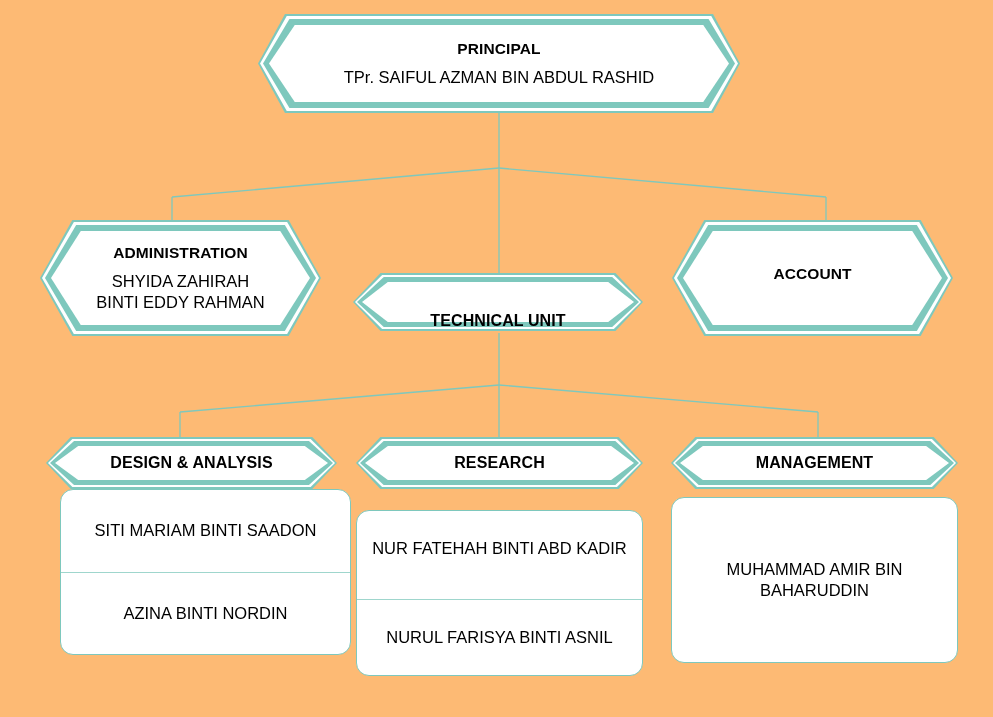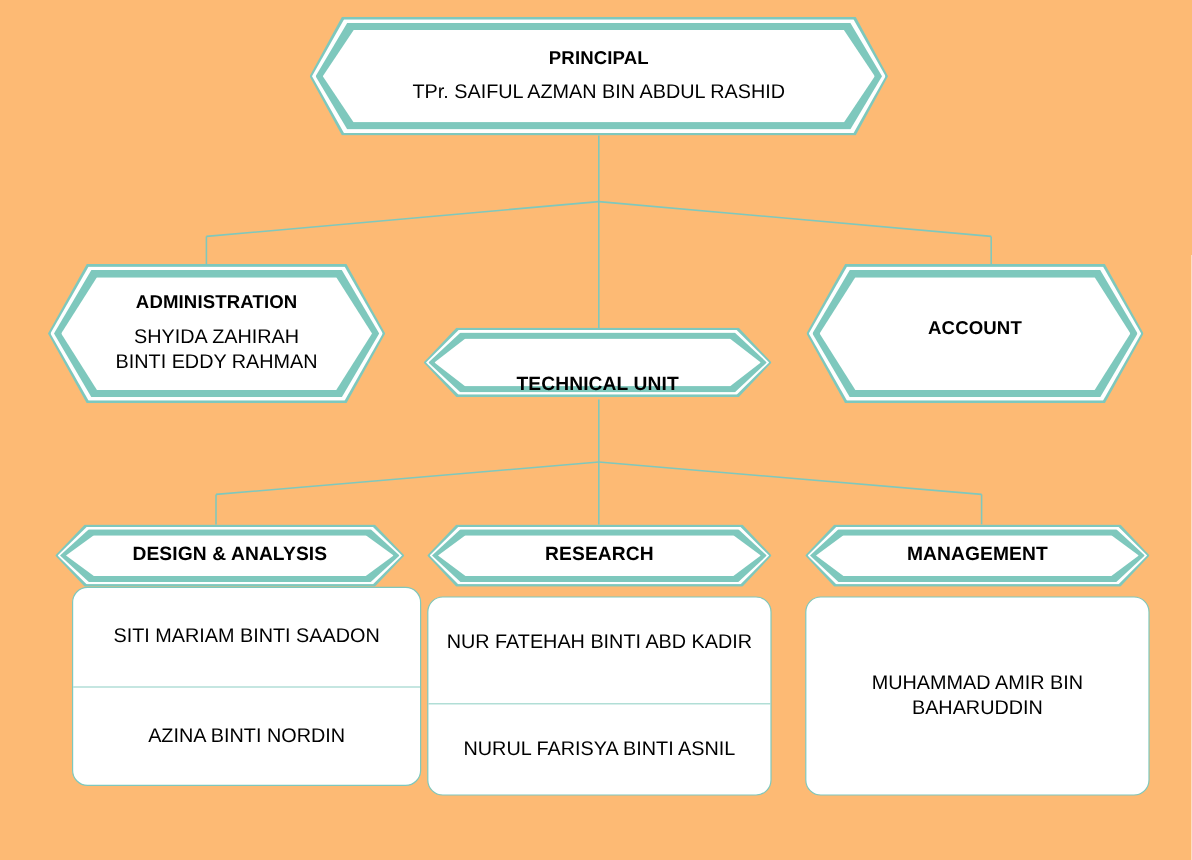--- a/index.html
+++ b/index.html
@@ -201,21 +201,21 @@
   <div class="hex-node title-only" style="left:356px; top:437px; width:287px; height:52px;">
     <div class="hex-outer" style="clip-path: polygon(0% 50%, 8.5% 0%, 91.5% 0%, 100% 50%, 91.5% 100%, 8.5% 100%);"></div>
     <div class="hex-mid" style="left:2px; top:2px; right:2px; bottom:2px; clip-path: polygon(0% 50%, 8.5% 0%, 91.5% 0%, 100% 50%, 91.5% 100%, 8.5% 100%);"></div>
     <div class="hex-band" style="left:4px; top:4px; right:4px; bottom:4px; clip-path: polygon(0% 50%, 8.5% 0%, 91.5% 0%, 100% 50%, 91.5% 100%, 8.5% 100%);"></div>
     <div class="hex-inner" style="left:9px; top:9px; right:9px; bottom:9px; clip-path: polygon(0% 50%, 8.5% 0%, 91.5% 0%, 100% 50%, 91.5% 100%, 8.5% 100%);"></div>
     <div class="hex-content" style="padding:10px 24px;">
       <div class="node-title">RESEARCH</div>
     </div>
   </div>
 
-  <div class="list-card" style="left:356px; top:497px; width:287px; height:166px;gap:12px;">
+  <div class="list-card" style="left:356px; top:510px; width:287px; height:166px;gap:12px;">
     <div class="list-row">
       <span>NUR FATEHAH BINTI ABD KADIR</span>
     </div>
     <div class="list-row">
       <span>NURUL FARISYA BINTI ASNIL</span>
     </div>
   </div>
 
   <div class="hex-node title-only" style="left:671px; top:437px; width:287px; height:52px;">
     <div class="hex-outer" style="clip-path: polygon(0% 50%, 8.5% 0%, 91.5% 0%, 100% 50%, 91.5% 100%, 8.5% 100%);"></div>

